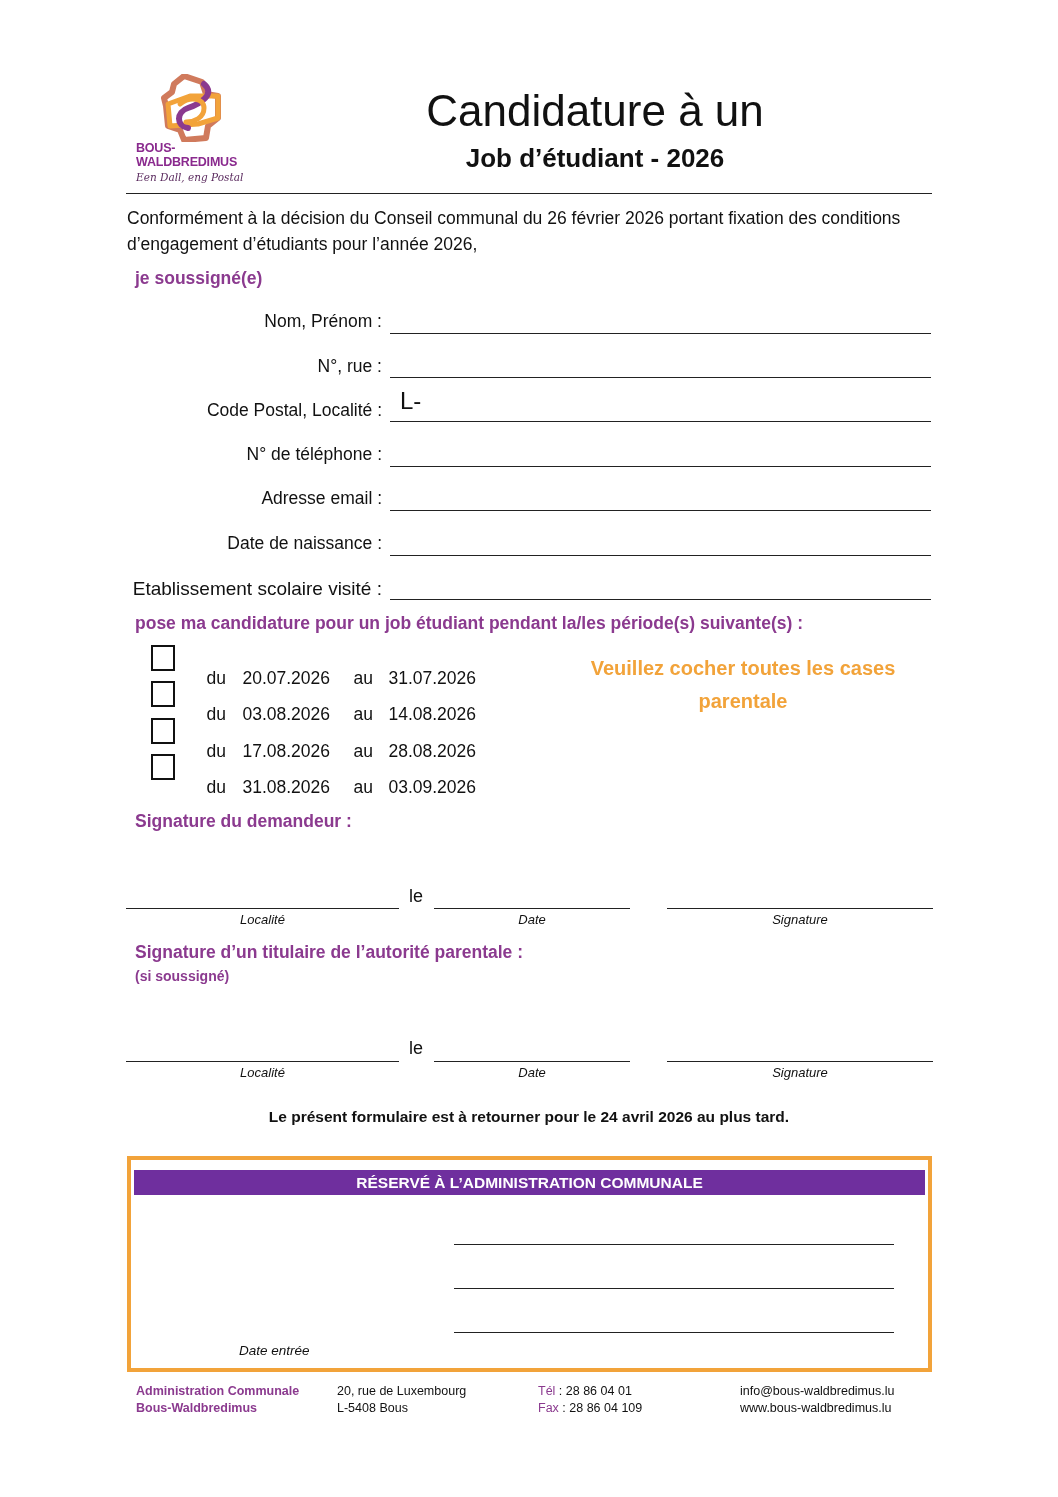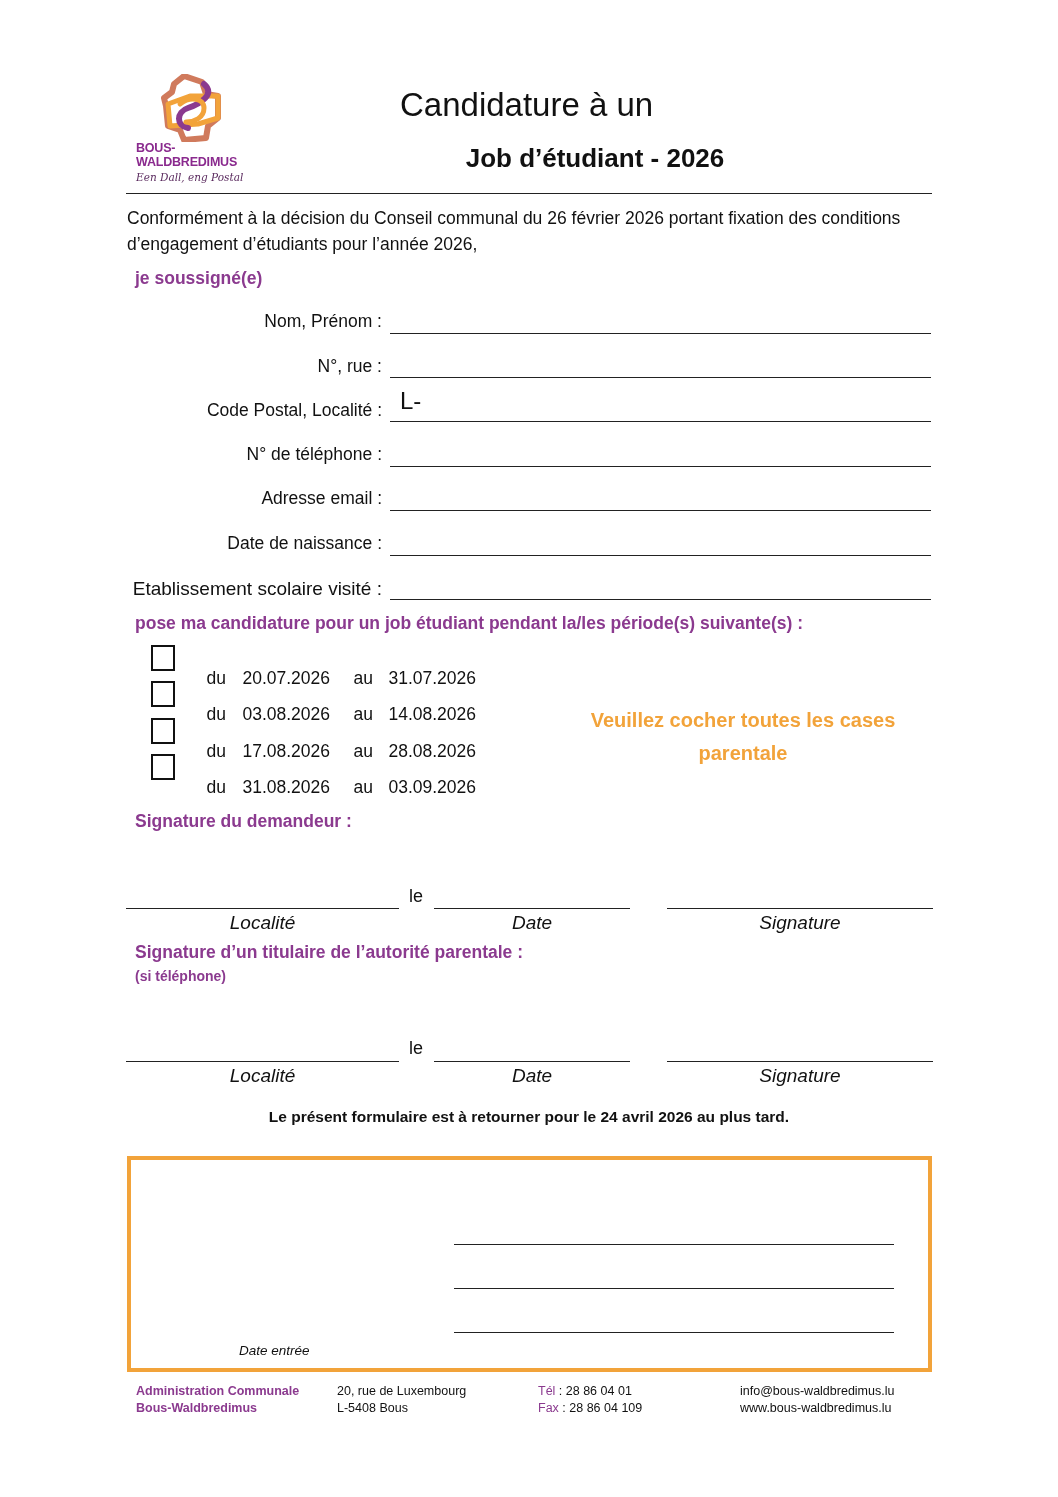--- a/index.html
+++ b/index.html
@@ -6,45 +6,45 @@
   body { width: 1058px; height: 1497px; position: relative; overflow: hidden;
          font-family: "Liberation Sans", "DejaVu Sans", sans-serif; color: #111; }
   .abs { position: absolute; }
 
   
   #logo { left: 134px; top: 72px; width: 120px; height: 118px; }
   #logo svg { position: absolute; left: 26px; top: 2px; }
   .logo-text { position: absolute; left: 2px; font-weight: bold; color: #8a2a8e; font-size: 12.5px; line-height: 13px; letter-spacing: -0.2px; }
   .logo-tag { position: absolute; left: 2px; top: 99px; font-family: "DejaVu Serif", serif; font-style: italic; font-size: 10.5px; color: #5a2a5e; }
 
-  .title1 { left: 400px; top: 86px; width: 390px; text-align: left; font-size: 33px; color: #111; }
+  .title1 { left: 400px; top: 86px; width: 390px; text-align: center; font-size: 44px; color: #111; }
   .title2 { left: 400px; top: 134px; width: 390px; text-align: center; font-size: 26px; font-weight: bold; color: #111; margin-top: 9px; }
   .header-rule { left: 126px; top: 193px; width: 806px; height: 0; border-top: 1.5px solid #222; }
 
   .intro { left: 127px; top: 205px; width: 800px; font-size: 17.5px; line-height: 26px; color: #111; }
   .purple-h { color: #8b3a8f; font-weight: bold; font-size: 17.5px; }
 
   
   .flabel { position: absolute; text-align: right; width: 300px; left: 82px; font-size: 17.5px; color: #111; }
   .fline { position: absolute; left: 390px; width: 541px; height: 0; border-top: 1.5px solid #222; }
   .fvalue { position: absolute; left: 400px; font-size: 24px; color: #111; }
 
   
   .cb { position: absolute; left: 151px; width: 24px; height: 26px; border: 2px solid #111; box-sizing: border-box; background: #fff; cursor: pointer; }
   .period { position: absolute; left: 187px; font-size: 17.5px; color: #111; white-space: pre; }
   .period span { display: inline-block; }
   .p-du { width: 36px; }
   .p-d1 { width: 111px; }
   .p-au { width: 35px; }
 
-  .note { left: 563px; top: 704px; width: 360px; text-align: center; font-size: 20px; line-height: 33px; font-weight: bold; color: #f2a33a; }
+  .note { left: 563px; top: 652px; width: 360px; text-align: center; font-size: 20px; line-height: 33px; font-weight: bold; color: #f2a33a; }
 
   
   .sigline { position: absolute; height: 0; border-top: 1.5px solid #222; }
-  .sigcap { position: absolute; font-style: italic; font-size: 19px; color: #111; text-align: center; }
+  .sigcap { position: absolute; font-style: italic; font-size: 13px; color: #111; text-align: center; }
   .le { position: absolute; font-size: 18px; color: #111; }
 
   .deadline { left: 126px; top: 1108px; width: 806px; text-align: center; font-weight: bold; font-size: 15.5px; color: #111; }
 
   
   .admin-box { left: 127px; top: 1156px; width: 805px; height: 216px; border: 4px solid #f2a33a; box-sizing: border-box; }
   .admin-bar { position: absolute; left: 3px; top: 10px; right: 3px; height: 25px; background: #6f2f9e; color: #fff; font-weight: bold; font-size: 15.5px; text-align: center; line-height: 25px; }
   .admin-line { position: absolute; left: 323px; width: 440px; height: 0; border-top: 1.5px solid #222; }
   .admin-date { position: absolute; left: 108px; top: 183px; font-style: italic; font-size: 13.5px; color: #111; }
 
@@ -136,34 +136,35 @@
   <div class="sigline" style="left:126px; width:273px; top:908px;"></div>
   <div class="le" style="left:409px; top:886px;">le</div>
   <div class="sigline" style="left:434px; width:196px; top:908px;"></div>
   <div class="sigline" style="left:667px; width:266px; top:908px;"></div>
   <div class="sigcap" style="left:126px; width:273px; top:912px;">Localité</div>
   <div class="sigcap" style="left:434px; width:196px; top:912px;">Date</div>
   <div class="sigcap" style="left:667px; width:266px; top:912px;">Signature</div>
 </div>
 
 <div class="abs purple-h" style="left:135px; top:942px;">Signature d’un titulaire de l’autorité parentale :</div>
-<div class="abs purple-h" style="left:135px; top:968px; font-size:14px;">(si téléphone)</div>
+<div class="abs purple-h" style="left:135px; top:968px; font-size:14px;">(si soussigné)</div>
 <div>
   <div class="sigline" style="left:126px; width:273px; top:1061px;"></div>
   <div class="le" style="left:409px; top:1038px;">le</div>
   <div class="sigline" style="left:434px; width:196px; top:1061px;"></div>
   <div class="sigline" style="left:667px; width:266px; top:1061px;"></div>
   <div class="sigcap" style="left:126px; width:273px; top:1065px;">Localité</div>
   <div class="sigcap" style="left:434px; width:196px; top:1065px;">Date</div>
   <div class="sigcap" style="left:667px; width:266px; top:1065px;">Signature</div>
 </div>
 
 <div class="abs deadline">Le présent formulaire est à retourner pour le 24 avril 2026 au plus tard.</div>
 
 <div class="abs admin-box">
+  <div class="admin-bar">RÉSERVÉ À L’ADMINISTRATION COMMUNALE</div>
   <div class="admin-line" style="top:84px;"></div>
   <div class="admin-line" style="top:128px;"></div>
   <div class="admin-line" style="top:172px;"></div>
   <div class="admin-date">Date entrée</div>
 </div>
 
 <div class="foot" style="left:136px; top:1383px;">
   <div class="foot-purple">Administration Communale</div>
   <div class="foot-purple">Bous-Waldbredimus</div>
 </div>

